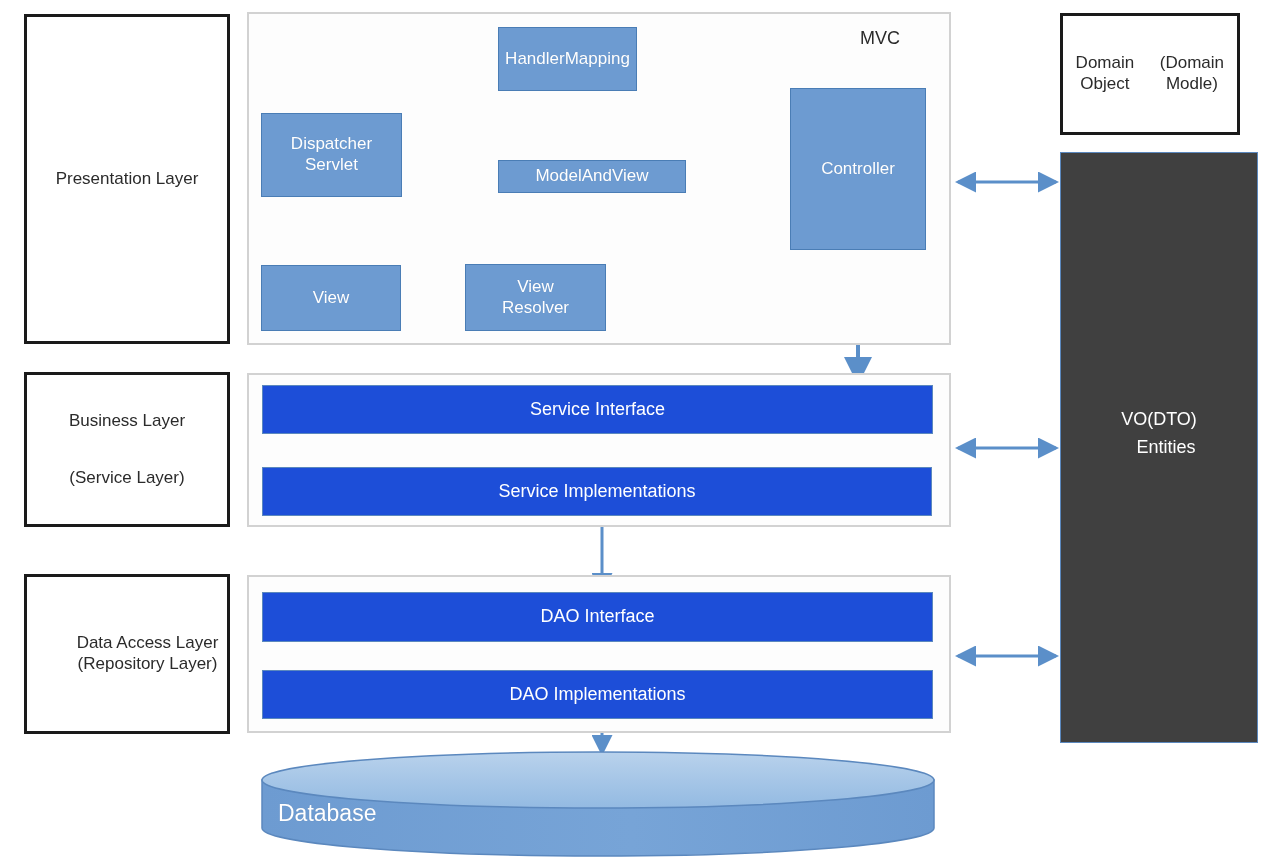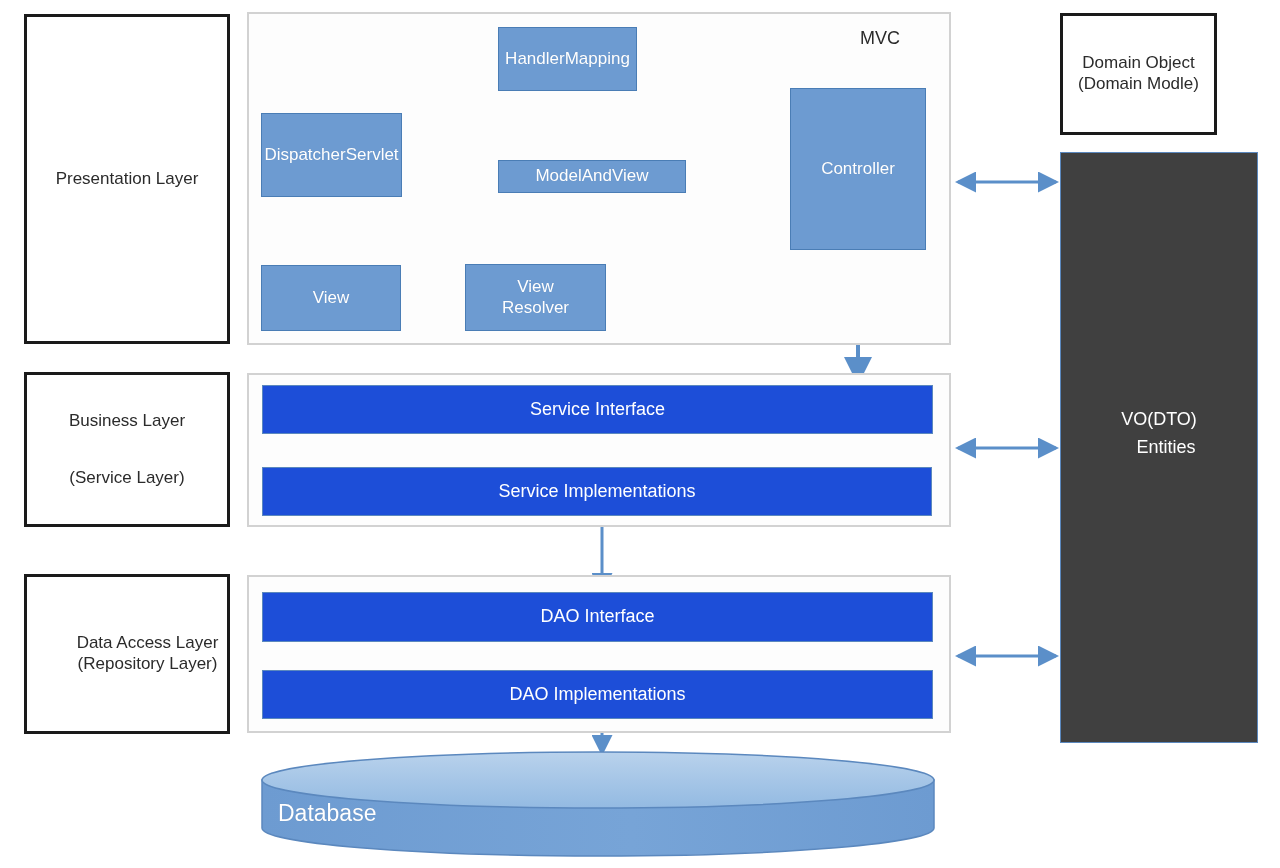--- a/index.html
+++ b/index.html
@@ -186,21 +186,21 @@
 
   <div class="node panel" style="left:247px; top:12px; width:704px; height:333px; display:block;"></div>
 
   <div class="node plain-label" style="left:840px; top:26px; width:80px; height:26px;text-align:center;">MVC</div>
 
   <div class="node blue-box" style="left:498px; top:27px; width:139px; height:64px; flex-direction:row;">
     <span>Handler</span>
     <span>Mapping</span>
   </div>
 
-  <div class="node blue-box" style="left:261px; top:113px; width:141px; height:84px; ">
+  <div class="node blue-box" style="left:261px; top:113px; width:141px; height:84px; flex-direction:column;">
     <span>Dispatcher</span>
     <span>Servlet</span>
   </div>
 
   <div class="node blue-box" style="left:498px; top:160px; width:188px; height:33px;">
     <span>ModelAndView</span>
   </div>
 
   <div class="node blue-box" style="left:790px; top:88px; width:136px; height:162px;">
     <span>Controller</span>
@@ -232,21 +232,21 @@
   </div>
 
   <div class="node blue-bar" style="left:262px; top:670px; width:671px; height:49px;">
     <span>DAO Implementations</span>
   </div>
 
   <div style="position:absolute; left:262px; top:800px; width:672px;">
     <span class="db-label" style="position:relative;padding-left:16px;">Database</span>
   </div>
 
-  <div class="node outline-box" style="left:1060px; top:13px; width:157px; height:122px; flex-direction:column;align-items:center;">
+  <div class="node outline-box" style="left:1060px; top:13px; width:180px; height:122px; align-items:center;">
     <span>Domain Object</span>
     <span>(Domain Modle)</span>
   </div>
 
   <div style="position:absolute; left:1060px; top:152px; width:198px; height:591px;
               background:#404040; border:1px solid #5b88be; box-sizing:border-box;">
     <div class="vo-label" style="top:254px;">VO(DTO)</div>
     <div class="vo-label" style="top:282px;padding-left:7px;">Entities</div>
   </div>
 

